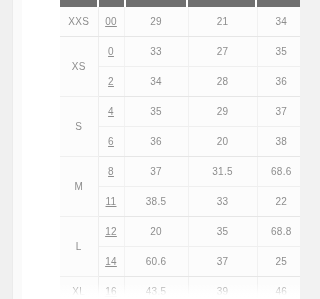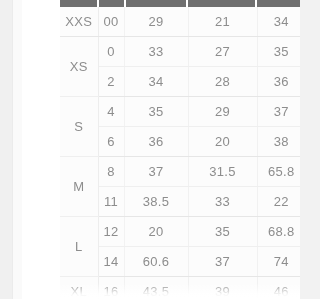--- a/index.html
+++ b/index.html
@@ -79,35 +79,36 @@
   .size-table col.c-size  { width: 38px; }
   .size-table col.c-num   { width: 26px; }
   .size-table col.c-bust  { width: 64px; }
   .size-table col.c-waist { width: 69px; }
   .size-table col.c-hip   { width: 48px; }
 
   .size-table td {
     height: 29px;
     text-align: center;
     vertical-align: middle;
-    font-size: 13px;
+    font-size: 10px;
     color: #8d8d8d;
     background: #fcfcfc;
     border-bottom: 1px solid #efefef;
     border-right: 1px solid #f1f1f1;
     padding: 0;
     letter-spacing: 0.3px;
   }
   .size-table td.cell-size {
     border-right: 1px solid #ededed;
     color: #8d8d8d;
     background: #fcfcfc;
   }
   .size-table td.cell-num {
     border-right: 1px solid #f2f2f2;
+    text-decoration: underline;
   }
   .size-table td:last-child {
     border-right: none;
   }
   .size-table tr.group-end td {
     border-bottom: 1px solid #e6e6e6;
   }
 
   .bottom-fade {
     position: absolute;
@@ -177,40 +178,40 @@
             <td class="cell-num">6</td>
             <td>36</td>
             <td>20</td>
             <td>38</td>
           </tr>
           <tr>
             <td class="cell-size" rowspan="2">M</td>
             <td class="cell-num">8</td>
             <td>37</td>
             <td>31.5</td>
-            <td>65.8</td>
+            <td>68.6</td>
           </tr>
           <tr class="group-end">
             <td class="cell-num">11</td>
             <td>38.5</td>
             <td>33</td>
             <td>22</td>
           </tr>
           <tr>
             <td class="cell-size" rowspan="2">L</td>
             <td class="cell-num">12</td>
             <td>20</td>
             <td>35</td>
             <td>68.8</td>
           </tr>
           <tr class="group-end">
             <td class="cell-num">14</td>
             <td>60.6</td>
             <td>37</td>
-            <td>74</td>
+            <td>25</td>
           </tr>
           <tr class="group-end">
             <td class="cell-size" rowspan="1">XL</td>
             <td class="cell-num">16</td>
             <td>43.5</td>
             <td>39</td>
             <td>46</td>
           </tr>
         </tbody>
     </table>

